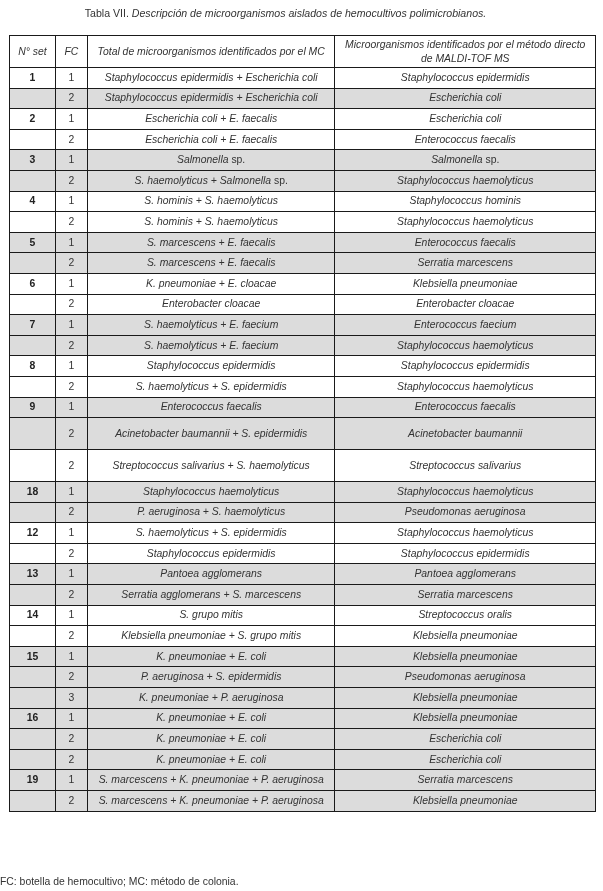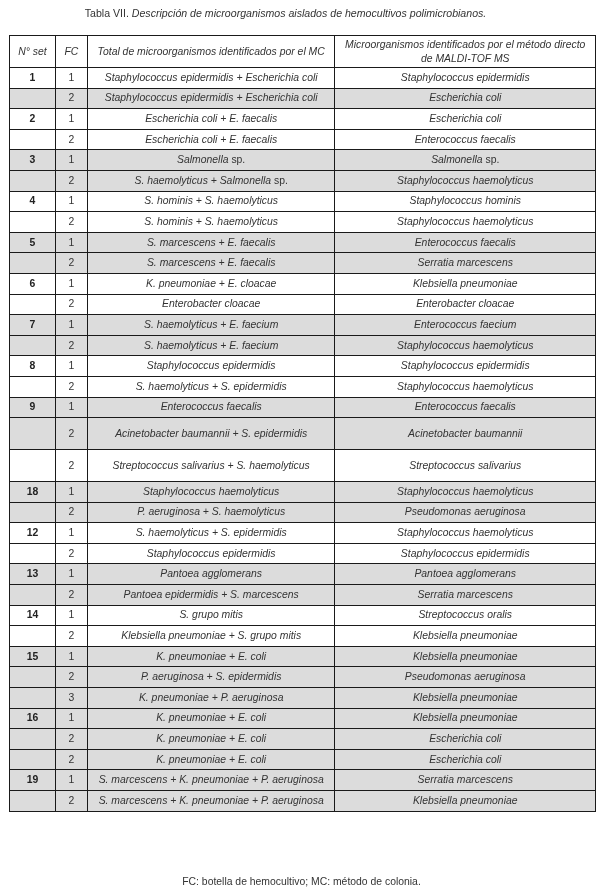--- a/index.html
+++ b/index.html
@@ -8,21 +8,21 @@
   .caption .ital { font-style: italic; }
   table { position: absolute; left: 9px; top: 35px; width: 587px; border-collapse: collapse; font-size: 10.4px; }
   td, th { border: 1px solid #1a1a1a; text-align: center; vertical-align: middle; padding: 0 3px; }
   th { font-weight: normal; font-style: italic; color: #333; height: 31px; line-height: 14px; }
   td { height: 19.6px; line-height: 14px; color: #333; }
   tr.tall td { height: 31px; }
   td.set { font-weight: bold; color: #222; }
   td.org { font-style: italic; }
   tr.shaded td { background: #dcdcdc; }
   col.c1 { width: 46px; } col.c2 { width: 32px; } col.c3 { width: 248px; } col.c4 { width: 261px; }
-  .footnote { position: absolute; top: 876px; left: 0; width: 603px; text-align: center; font-size: 10.4px; color: #333; }
+  .footnote { position: absolute; top: 876px; left: 0; width: 603px; font-size: 10.4px; color: #333; }
   .rom { font-style: normal; }
 </style>
 </head>
 <body>
 
 <div class="caption">
   <span>Tabla VII.</span>
   <span class="ital">Descripción de microorganismos aislados de hemocultivos polimicrobianos.</span>
 </div>
 
@@ -182,21 +182,21 @@
       </tr>
       <tr class="shaded">
         <td class="set">13</td>
         <td class="fc">1</td>
         <td class="org">Pantoea agglomerans</td>
         <td class="org">Pantoea agglomerans</td>
       </tr>
       <tr class="shaded">
         <td class="set"></td>
         <td class="fc">2</td>
-        <td class="org">Pantoea epidermidis + S. marcescens</td>
+        <td class="org">Serratia agglomerans + S. marcescens</td>
         <td class="org">Serratia marcescens</td>
       </tr>
       <tr>
         <td class="set">14</td>
         <td class="fc">1</td>
         <td class="org">S. grupo mitis</td>
         <td class="org">Streptococcus oralis</td>
       </tr>
       <tr>
         <td class="set"></td>

